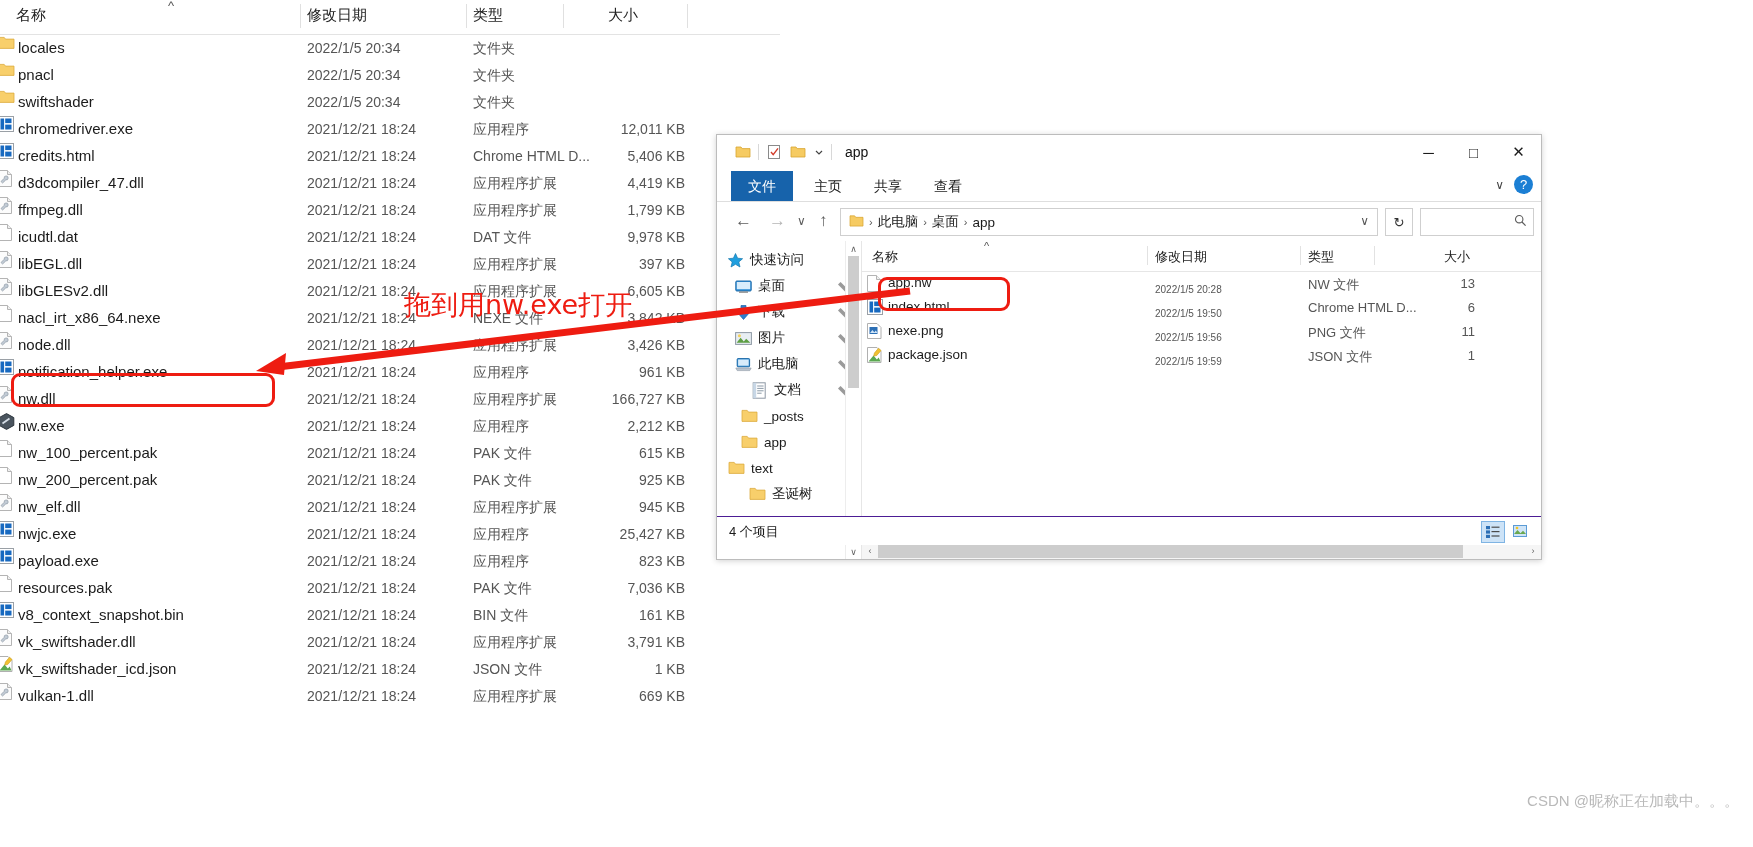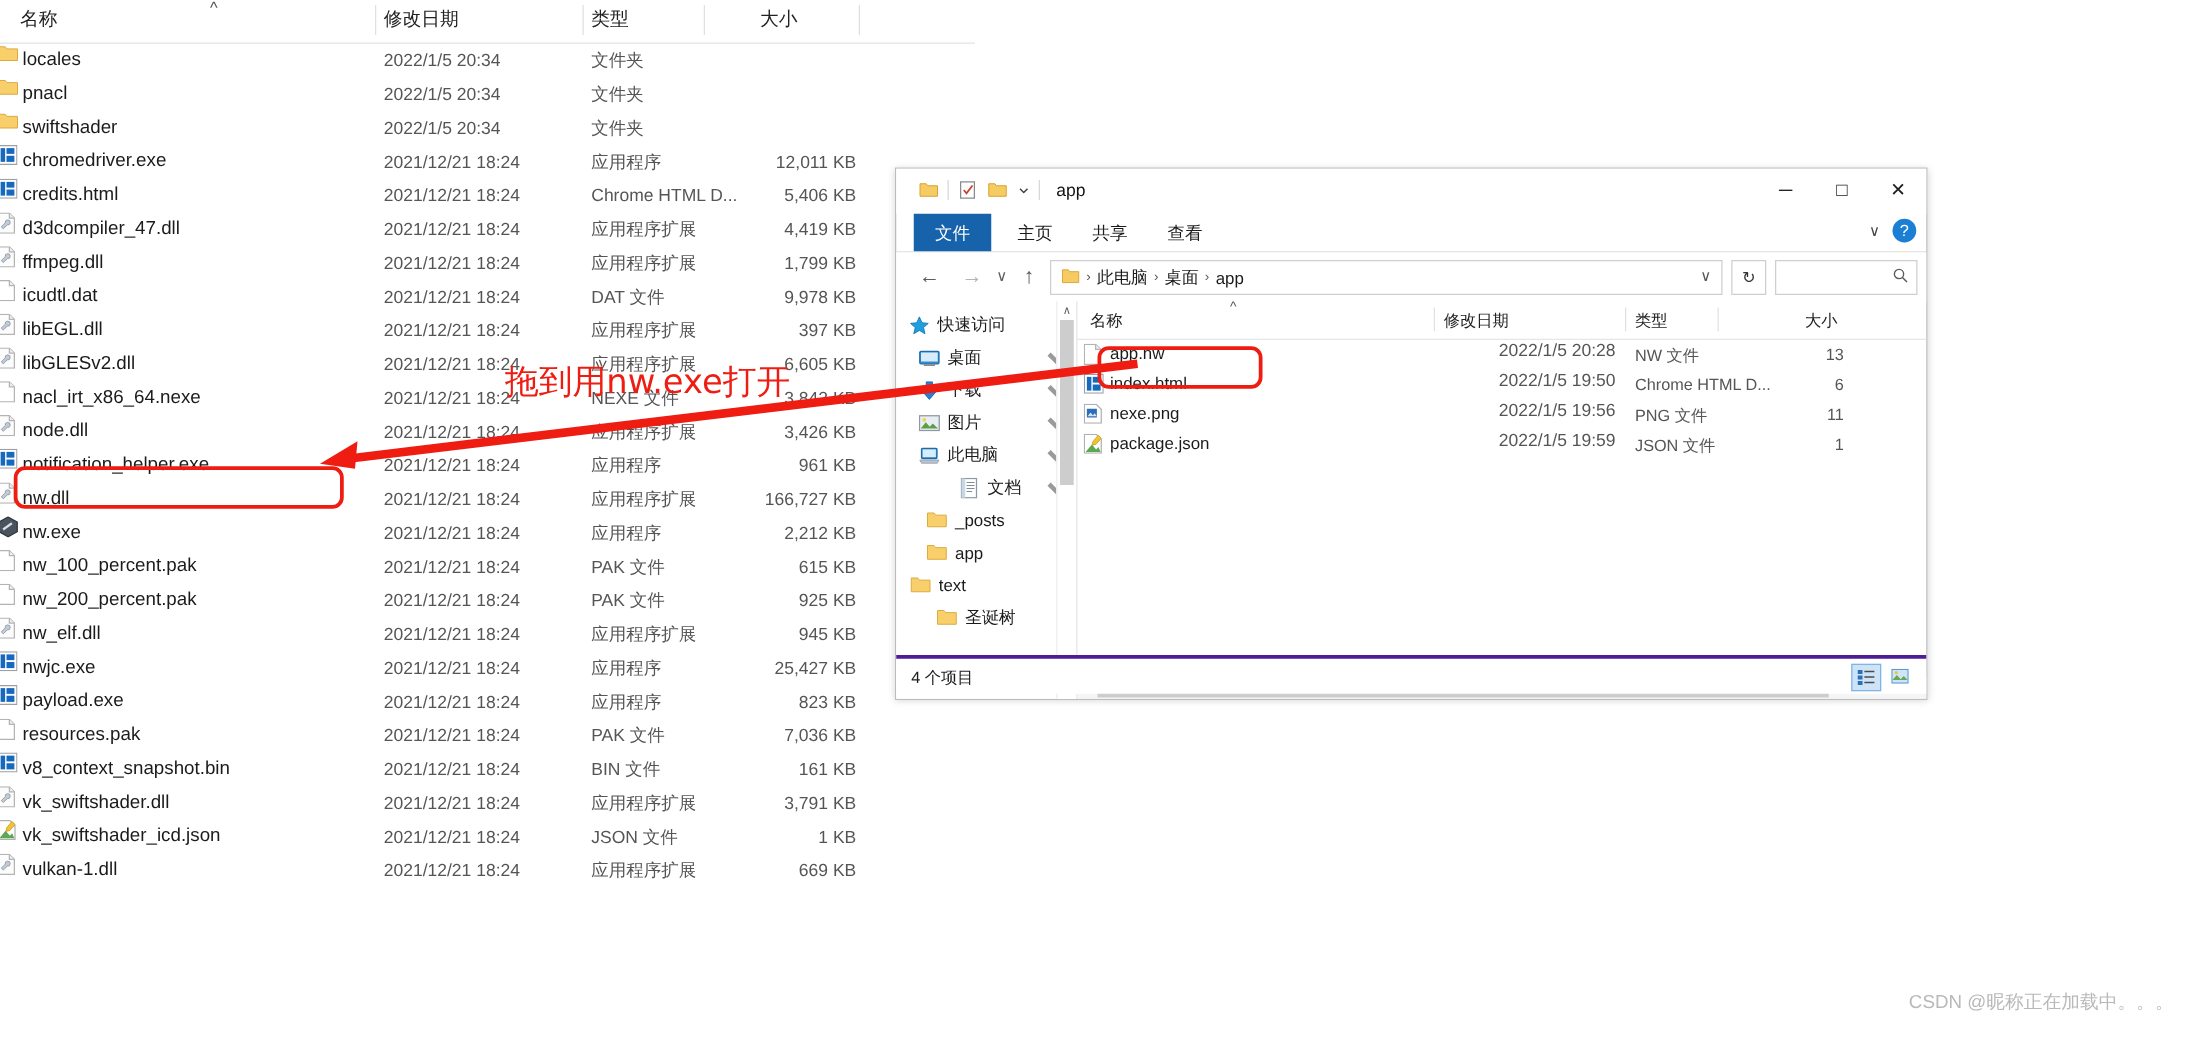--- a/index.html
+++ b/index.html
@@ -59,28 +59,28 @@
   .nsb-up,.nsb-dn{height:15px;display:flex;align-items:center;justify-content:center;font-size:9px;color:#606060;}
   .nsb-thumb{position:absolute;left:2px;top:15px;width:11px;height:132px;background:#cdcdcd;}
   .filepane{flex:1;position:relative;border-left:1px solid #e6e6e6;}
   .fp-head{height:30px;position:relative;border-bottom:1px solid #e6e6e6;}
   .fp-head .col{position:absolute;top:7px;font-size:13px;color:#222;}
   .fp-head .sep{position:absolute;top:5px;width:1px;height:19px;background:#e2e2e2;}
   .fp-caret{position:absolute;left:122px;top:-1px;font-size:11px;color:#555;}
   .fp-row{position:relative;height:24px;}
   .fp-row .nm{position:absolute;left:26px;top:3px;font-size:13.5px;color:#1b1b1b;text-align:center;}
   .fp-row .fico{position:absolute;left:5px;top:3px;width:16px;height:16px;}
-  .fp-row .dt{position:absolute;left:293px;top:0;font-size:14px;color:#555;margin-left:44px;}
+  .fp-row .dt{position:absolute;left:293px;top:12px;font-size:10px;color:#555;}
   .fp-row .ty{position:absolute;left:446px;top:4px;font-size:13px;color:#555;}
   .fp-row .sz{position:absolute;left:520px;width:93px;top:4px;font-size:13px;color:#555;text-align:right;}
   .hscroll{position:absolute;left:0;right:0;bottom:0;height:16px;background:#f5f5f5;border-top:1px solid #ececec;}
   .hs-left,.hs-right{position:absolute;top:0;width:16px;height:16px;display:flex;align-items:center;justify-content:center;font-size:9px;color:#606060;}
   .hs-right{right:0;}
   .hs-thumb{position:absolute;left:16px;top:1px;height:14px;background:#cdcdcd;}
-  .statusbar{position:absolute;left:0;right:0;bottom:4px;height:28px;border-top:3px solid #4c1d95;background:#fff;}
+  .statusbar{position:absolute;left:0;right:0;bottom:14px;height:28px;border-top:1px solid #4c1d95;background:#fff;}
   .sb-text{position:absolute;left:12px;top:6px;font-size:13px;color:#1b1b1b;}
   .sb-views{position:absolute;right:10px;top:4px;display:flex;gap:4px;}
   .vbtn{width:22px;height:20px;display:flex;align-items:center;justify-content:center;}
   .vbtn.sel{background:#cde3f7;border:1px solid #7fb4e3;}
 
   
   .ann-box{position:absolute;border:3px solid #ee1c11;border-radius:9px;pointer-events:none;}
   #ann-text{position:absolute;left:404px;top:287px;font-size:27px;color:#ee1c11;
      font-family:"DejaVu Sans","Liberation Sans",sans-serif;white-space:nowrap;font-weight:500;}
   #ann-arrow{position:absolute;left:250px;top:275px;width:670px;height:110px;pointer-events:none;}
@@ -495,21 +495,21 @@
           </div>
           <div class="nav-item" style="padding-left: 18px;">
             <span class="nico"><svg width="17" height="17" viewBox="0 0 17 17">
                 <rect x="2.2" y="2.6" width="12.4" height="8.2" rx="0.8" fill="#2f8fd8" stroke="#1e6ba8"></rect>
                 <rect x="3.1" y="3.5" width="10.6" height="6.2" fill="#d8ecfb"></rect>
                 <path d="M0.8 12h15.4l-1.4 2.6H2.2z" fill="#b9c4cf" stroke="#8d98a4" stroke-width="0.6"></path>
               </svg></span>
             <span>此电脑</span>
             <span class="pin">▬</span>
           </div>
-          <div class="nav-item" style="padding-left: 34px; margin-left: 16px;">
+          <div class="nav-item" style="padding-left: 34px;">
             <span class="nico"><svg width="17" height="17" viewBox="0 0 17 17">
                 <rect x="2.2" y="0.8" width="12" height="15.4" fill="#fff" stroke="#8d98a4"></rect>
                 <rect x="2.2" y="0.8" width="3" height="15.4" fill="#c8d7e6"></rect>
                 <g stroke="#7d8d9c" stroke-width="0.9">
                   <path d="M6.2 4h6.4M6.2 6.4h6.4M6.2 8.8h6.4M6.2 11.2h4.4"></path>
                 </g>
               </svg></span>
             <span>文档</span>
             <span class="pin">▬</span>
           </div>

